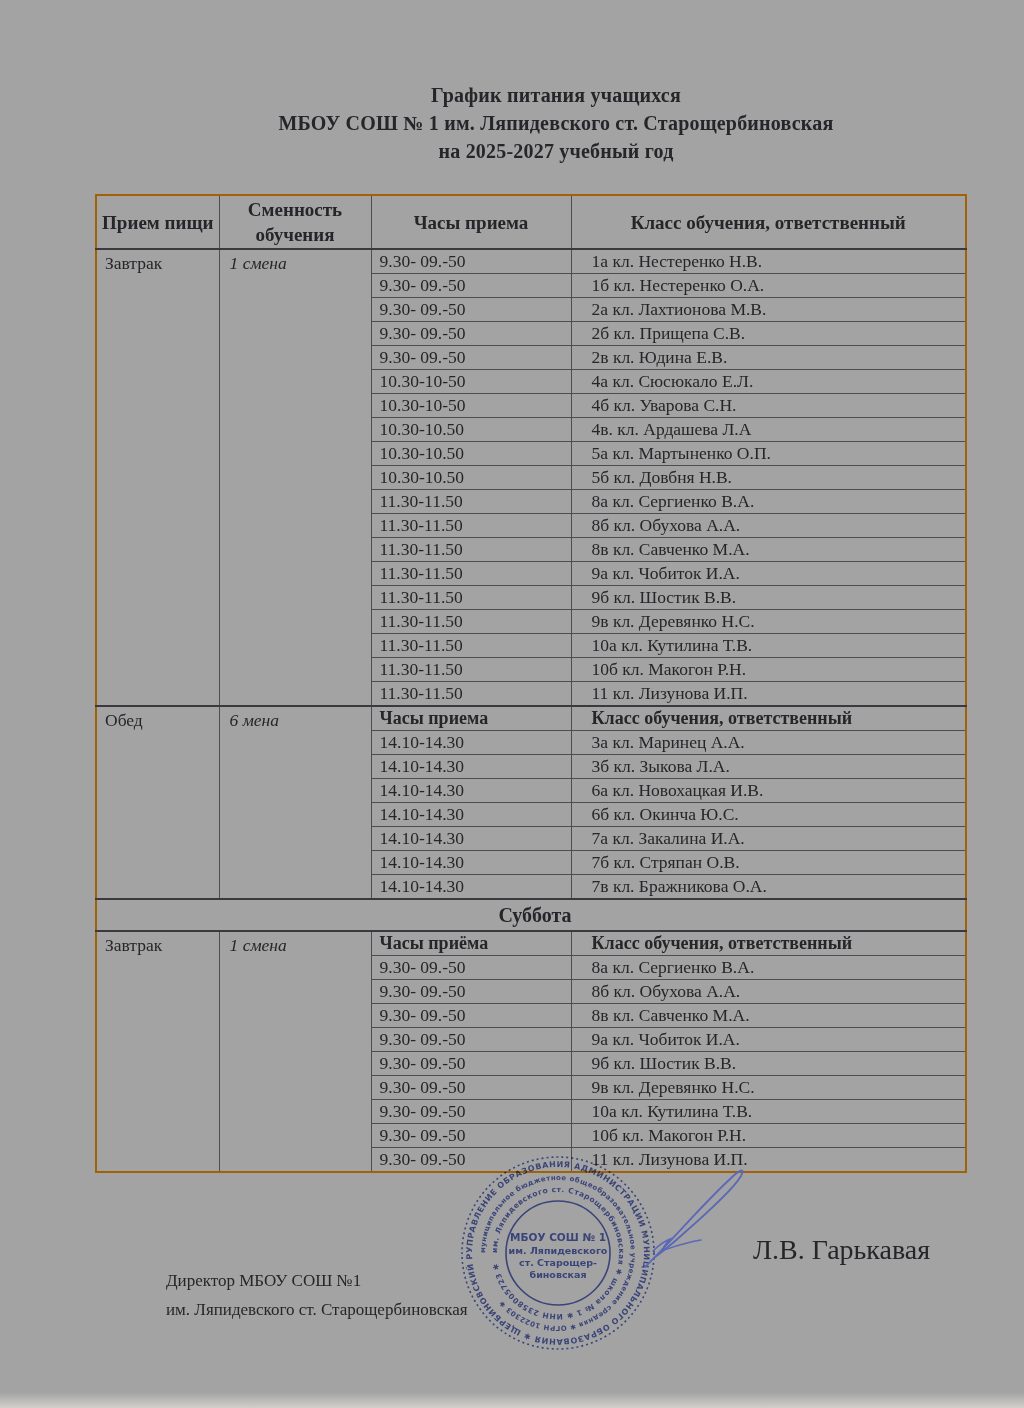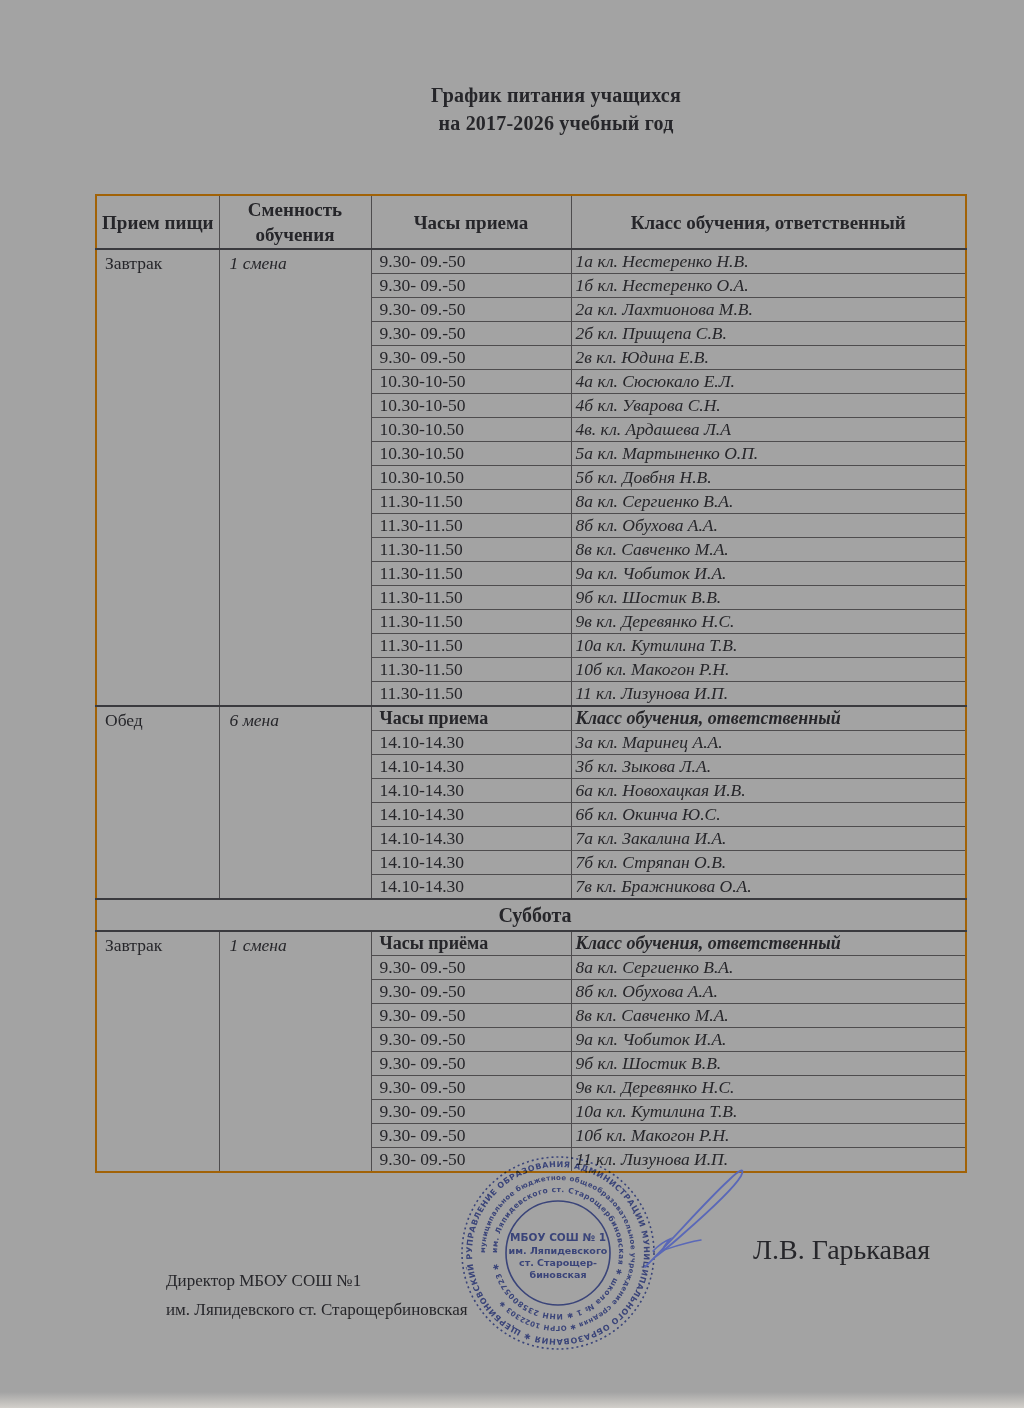--- a/index.html
+++ b/index.html
@@ -36,21 +36,21 @@
     overflow:hidden; white-space:nowrap;
   }
   .schedule thead th{
     height:52px; font-size:19px; font-weight:bold;
     text-align:center; vertical-align:middle; padding:0 2px;
     border-bottom:2px solid #3a3a3e; white-space:normal; line-height:25px;
   }
   .schedule tbody td{ height:23px; vertical-align:middle; line-height:23px; }
   .schedule td.meal,.schedule td.shift{ vertical-align:top; padding-top:2px; }
   .schedule td.shift{ padding-left:10px;font-style:italic; }
-  .schedule td.cls{ padding-left:4px;font-style:italic; }
+  .schedule td.cls{ padding-left:20px; }
   .schedule tr.section-first > td{ border-top:2px solid #3a3a3e; }
   .schedule td.subhead{ font-weight:bold; font-size:18px; }
   .schedule tr.divider-row td{
     height:30px; text-align:center; font-weight:bold; font-size:20px;
     border-top:2px solid #3a3a3e; border-bottom:2px solid #3a3a3e;
   }
 
   
   .footer-left{
     position:absolute; left:166px; top:1266px;
@@ -78,21 +78,22 @@
     pointer-events:none;
   }
 </style>
 </head>
 <body>
 
 <div class="page">
 
   <div class="title-block">
     <div>График питания учащихся</div>
-    <div>на 2017-2026 учебный год</div>
+    <div>МБОУ СОШ № 1 им. Ляпидевского ст. Старощербиновская</div>
+    <div>на 2025-2027 учебный год</div>
   </div>
 
   <table class="schedule">
     <colgroup>
         <col class="c1">
         <col class="c2">
         <col class="c3">
         <col class="c4">
       </colgroup>
     <thead>

